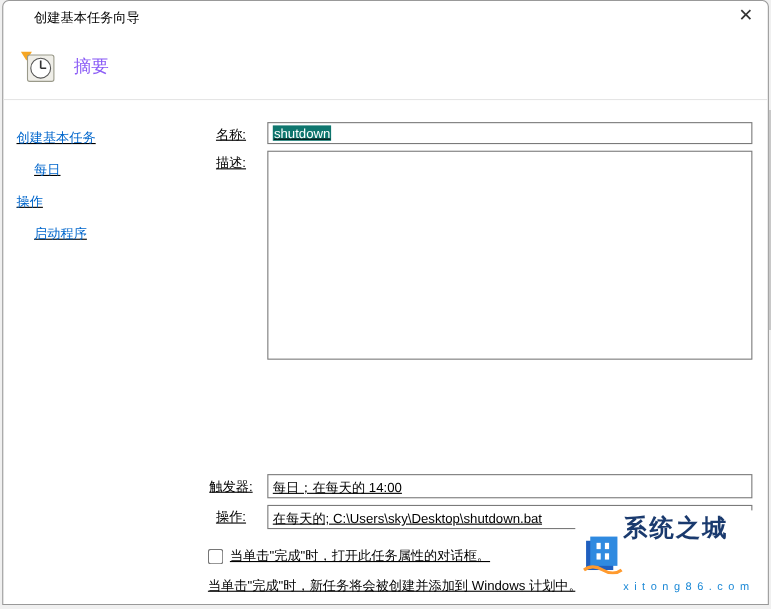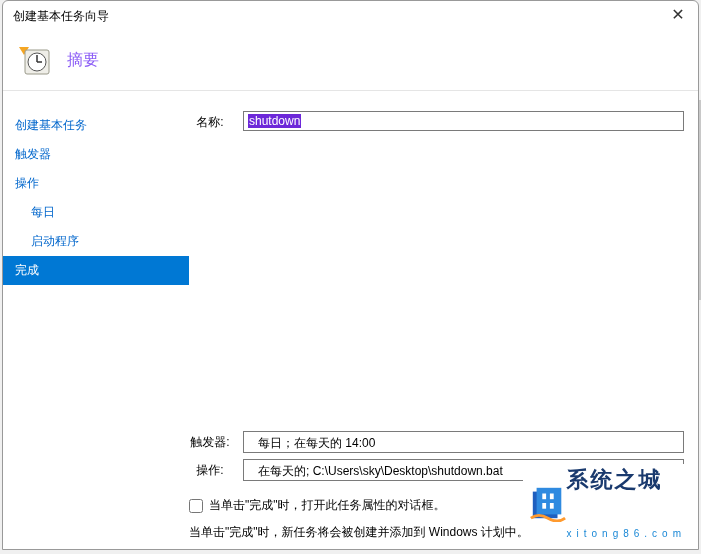--- a/index.html
+++ b/index.html
@@ -20,21 +20,21 @@
   border-radius: 6px 6px 0 0;
   position: relative;
   margin-left: 2px;
   overflow: hidden;
 }
 .titlebar {
   height: 30px;
   display: flex;
   align-items: center;
   justify-content: space-between;
-  padding: 0 8px 0 10px;
+  padding: 0 8px 0 28px;
   font-size: 12px;
 }
 .close-btn {
   width: 24px;
   height: 24px;
   text-align: center;
   line-height: 22px;
   font-size: 16px;
   color: #333;
   cursor: pointer;
@@ -50,20 +50,21 @@
 .header-icon {
   width: 32px;
   height: 32px;
   position: relative;
 }
 .header-icon svg { width: 32px; height: 32px; }
 .header-title { font-size: 16px; color: #8b5cf6; }
 .body {
   display: flex;
   height: calc(100% - 90px);
+  text-decoration: underline;
 }
 .sidebar {
   width: 186px;
   padding: 20px 0 0 0;
 }
 .nav-item {
   padding: 6px 12px;
   font-size: 12px;
   color: #333;
   cursor: default;
@@ -93,38 +94,38 @@
   font-size: 12px;
 }
 .field-name {
   flex: 1;
   border: 1px solid #7a7a7a;
   padding: 2px 4px;
   font-size: 12px;
   height: 20px;
 }
 .field-name .sel {
-  background: #6d28d9;
+  background: #0f766e;
   color: #fff;
   padding: 0 1px;
 }
 .field-desc {
   flex: 1;
   height: 190px;
   border: 1px solid #7a7a7a;
   padding: 2px 4px;
   font-size: 12px;
   resize: none;
   font-family: inherit;
 }
 .spacer { flex: 1; }
 .readonly-field {
   flex: 1;
   border: 1px solid #7a7a7a;
-  padding: 3px 14px;
+  padding: 3px 4px;
   font-size: 12px;
   background: #fff;
   height: 22px;
 }
 .checkbox-row {
   display: flex;
   align-items: center;
   gap: 6px;
   margin: 10px 0 4px 0;
 }
@@ -185,34 +186,36 @@
         <line x1="18" y1="17" x2="23" y2="17" stroke="#333" stroke-width="1.5"></line>
       </svg>
     </div>
     <div class="header-title">摘要</div>
   </div>
 
   <div class="body">
 
     <div class="sidebar">
       <div class="nav-item link">创建基本任务</div>
-      <div class="nav-item link">触发器</div>
+      <div class="nav-item link sub">每日</div>
       <div class="nav-item link">操作</div>
-      <div class="nav-item link sub">每日</div>
       <div class="nav-item link sub">启动程序</div>
-      <div class="nav-item selected">完成</div>
     </div>
 
     <div class="content">
 
       <div class="row">
         <label>名称:</label>
         <div class="field-name"><span class="sel">shutdown</span></div>
       </div>
 
+      <div class="row">
+        <label>描述:</label>
+        <textarea class="field-desc" style=""></textarea>
+      </div>
 
       <div class="spacer"></div>
 
       <div class="row">
         <label>触发器:</label>
         <div class="readonly-field">每日；在每天的 14:00</div>
       </div>
 
       <div class="row">
         <label>操作:</label>

